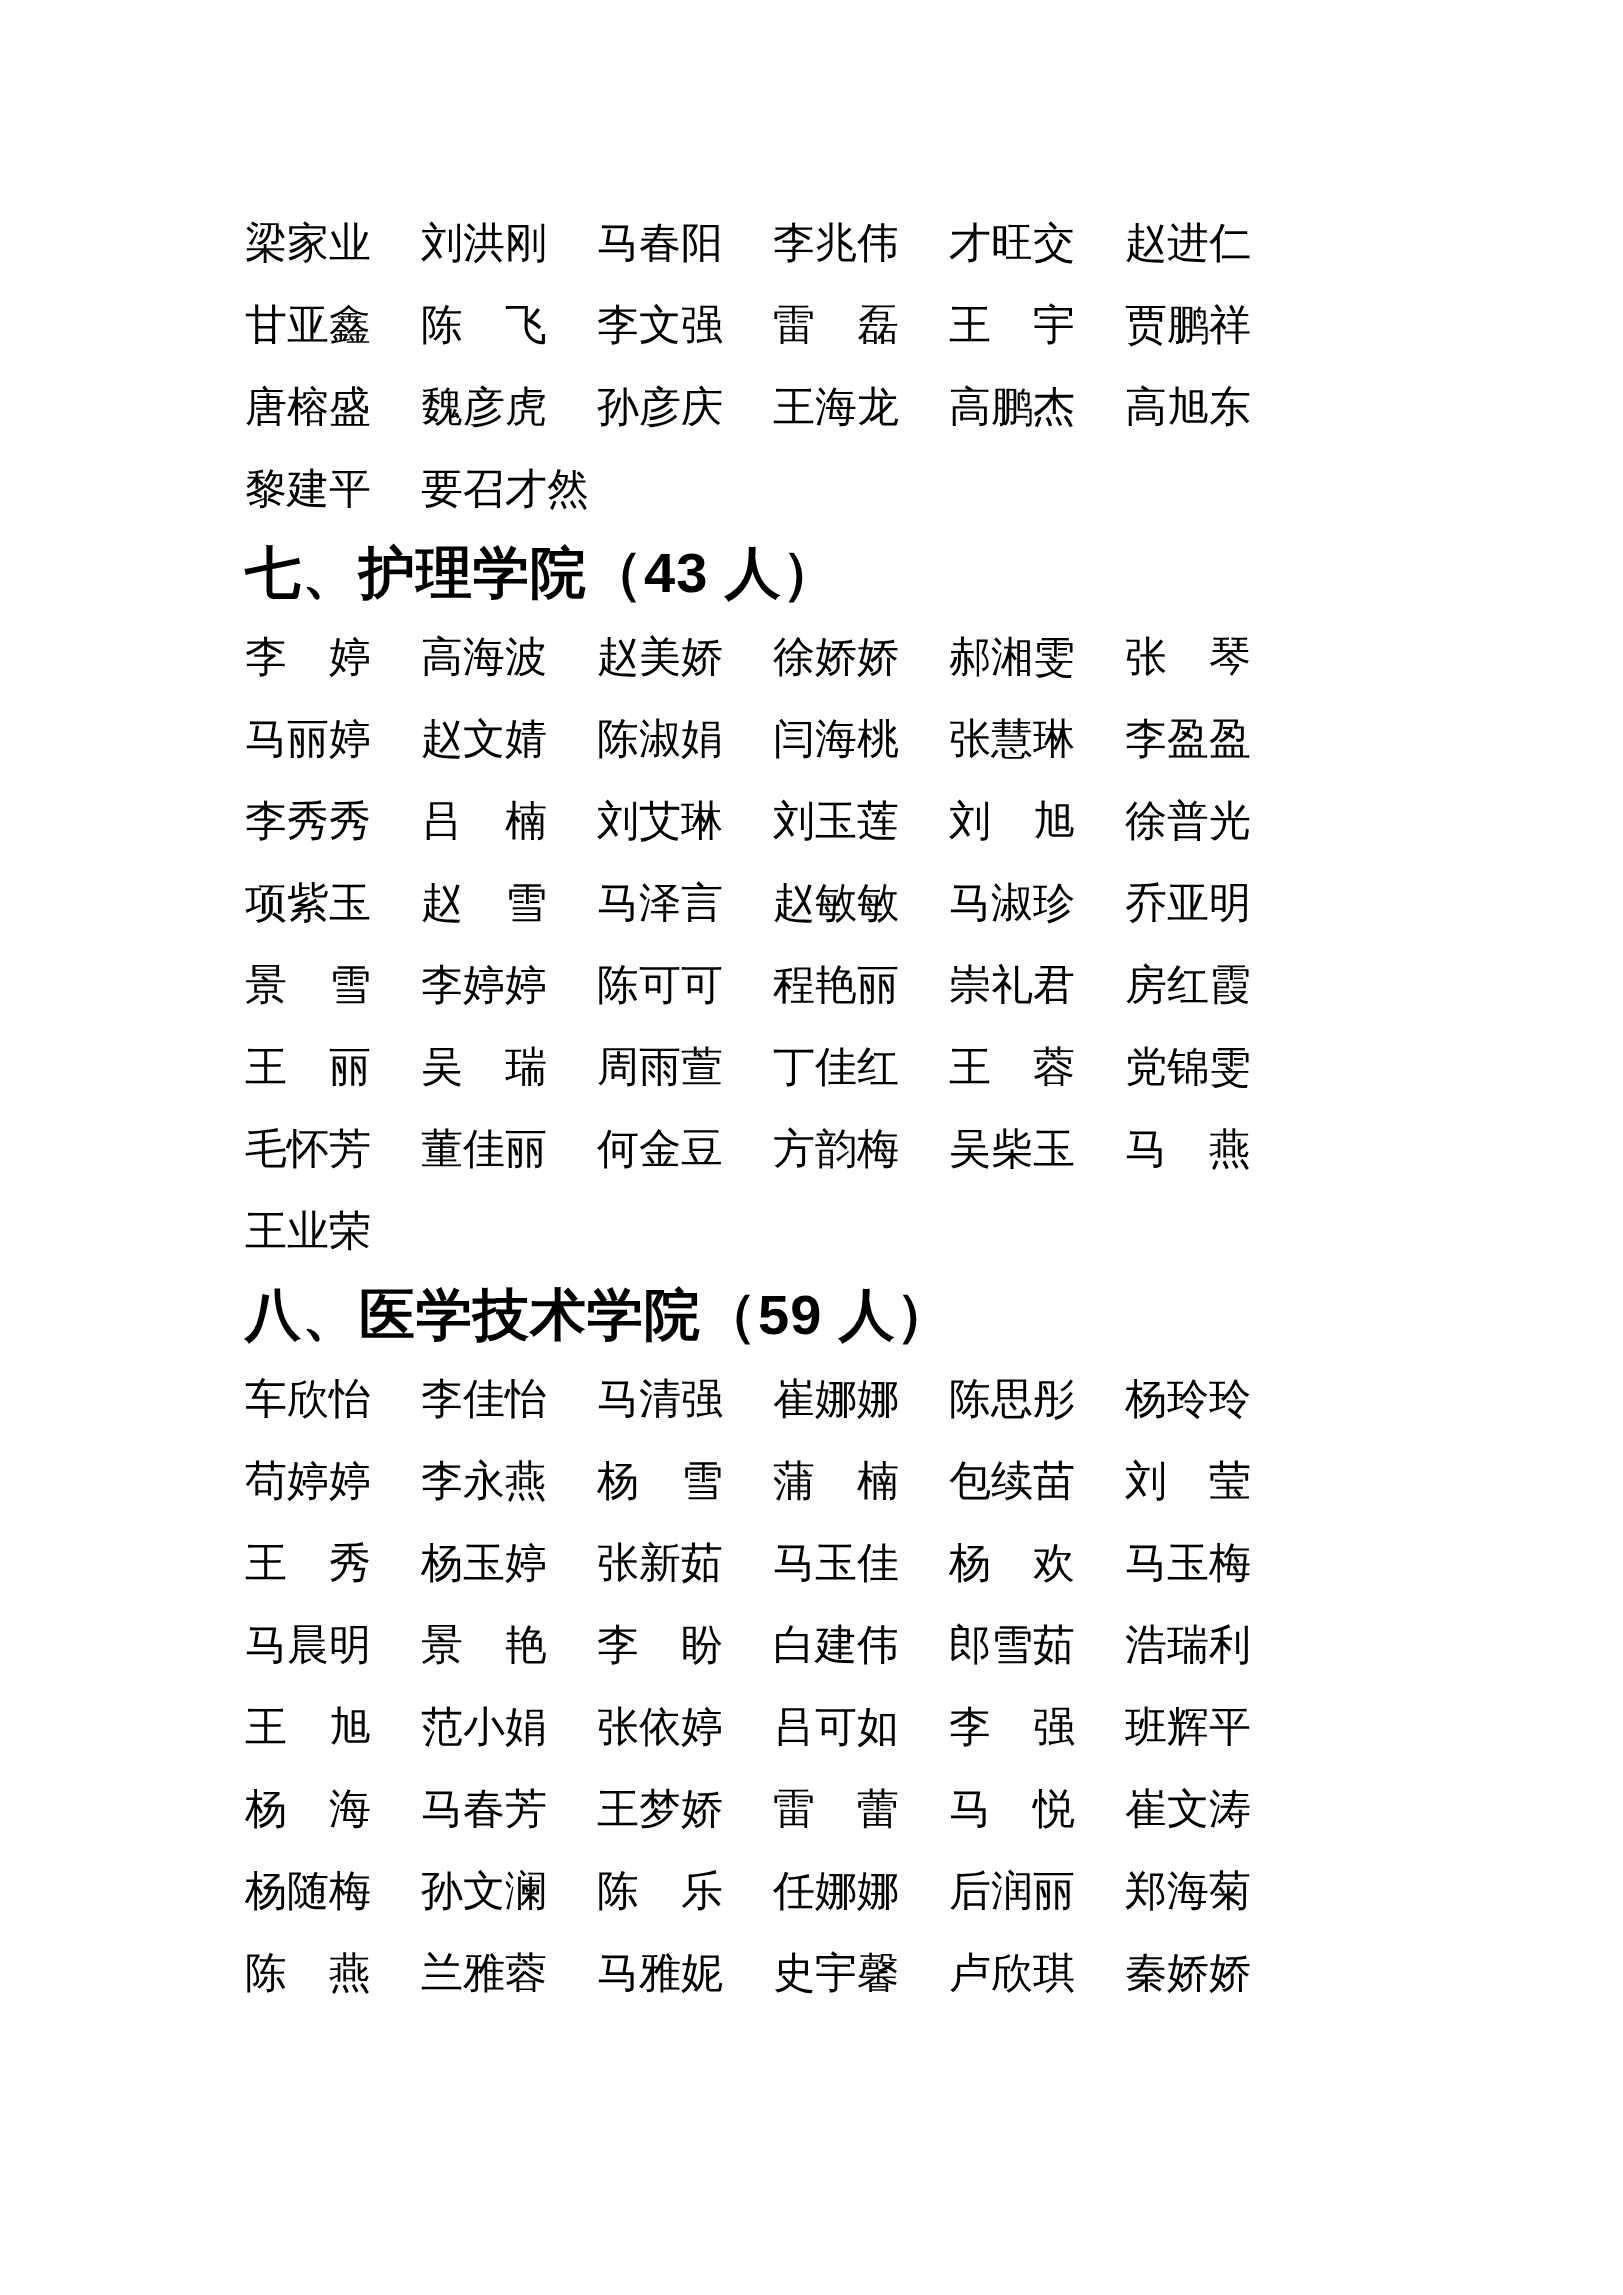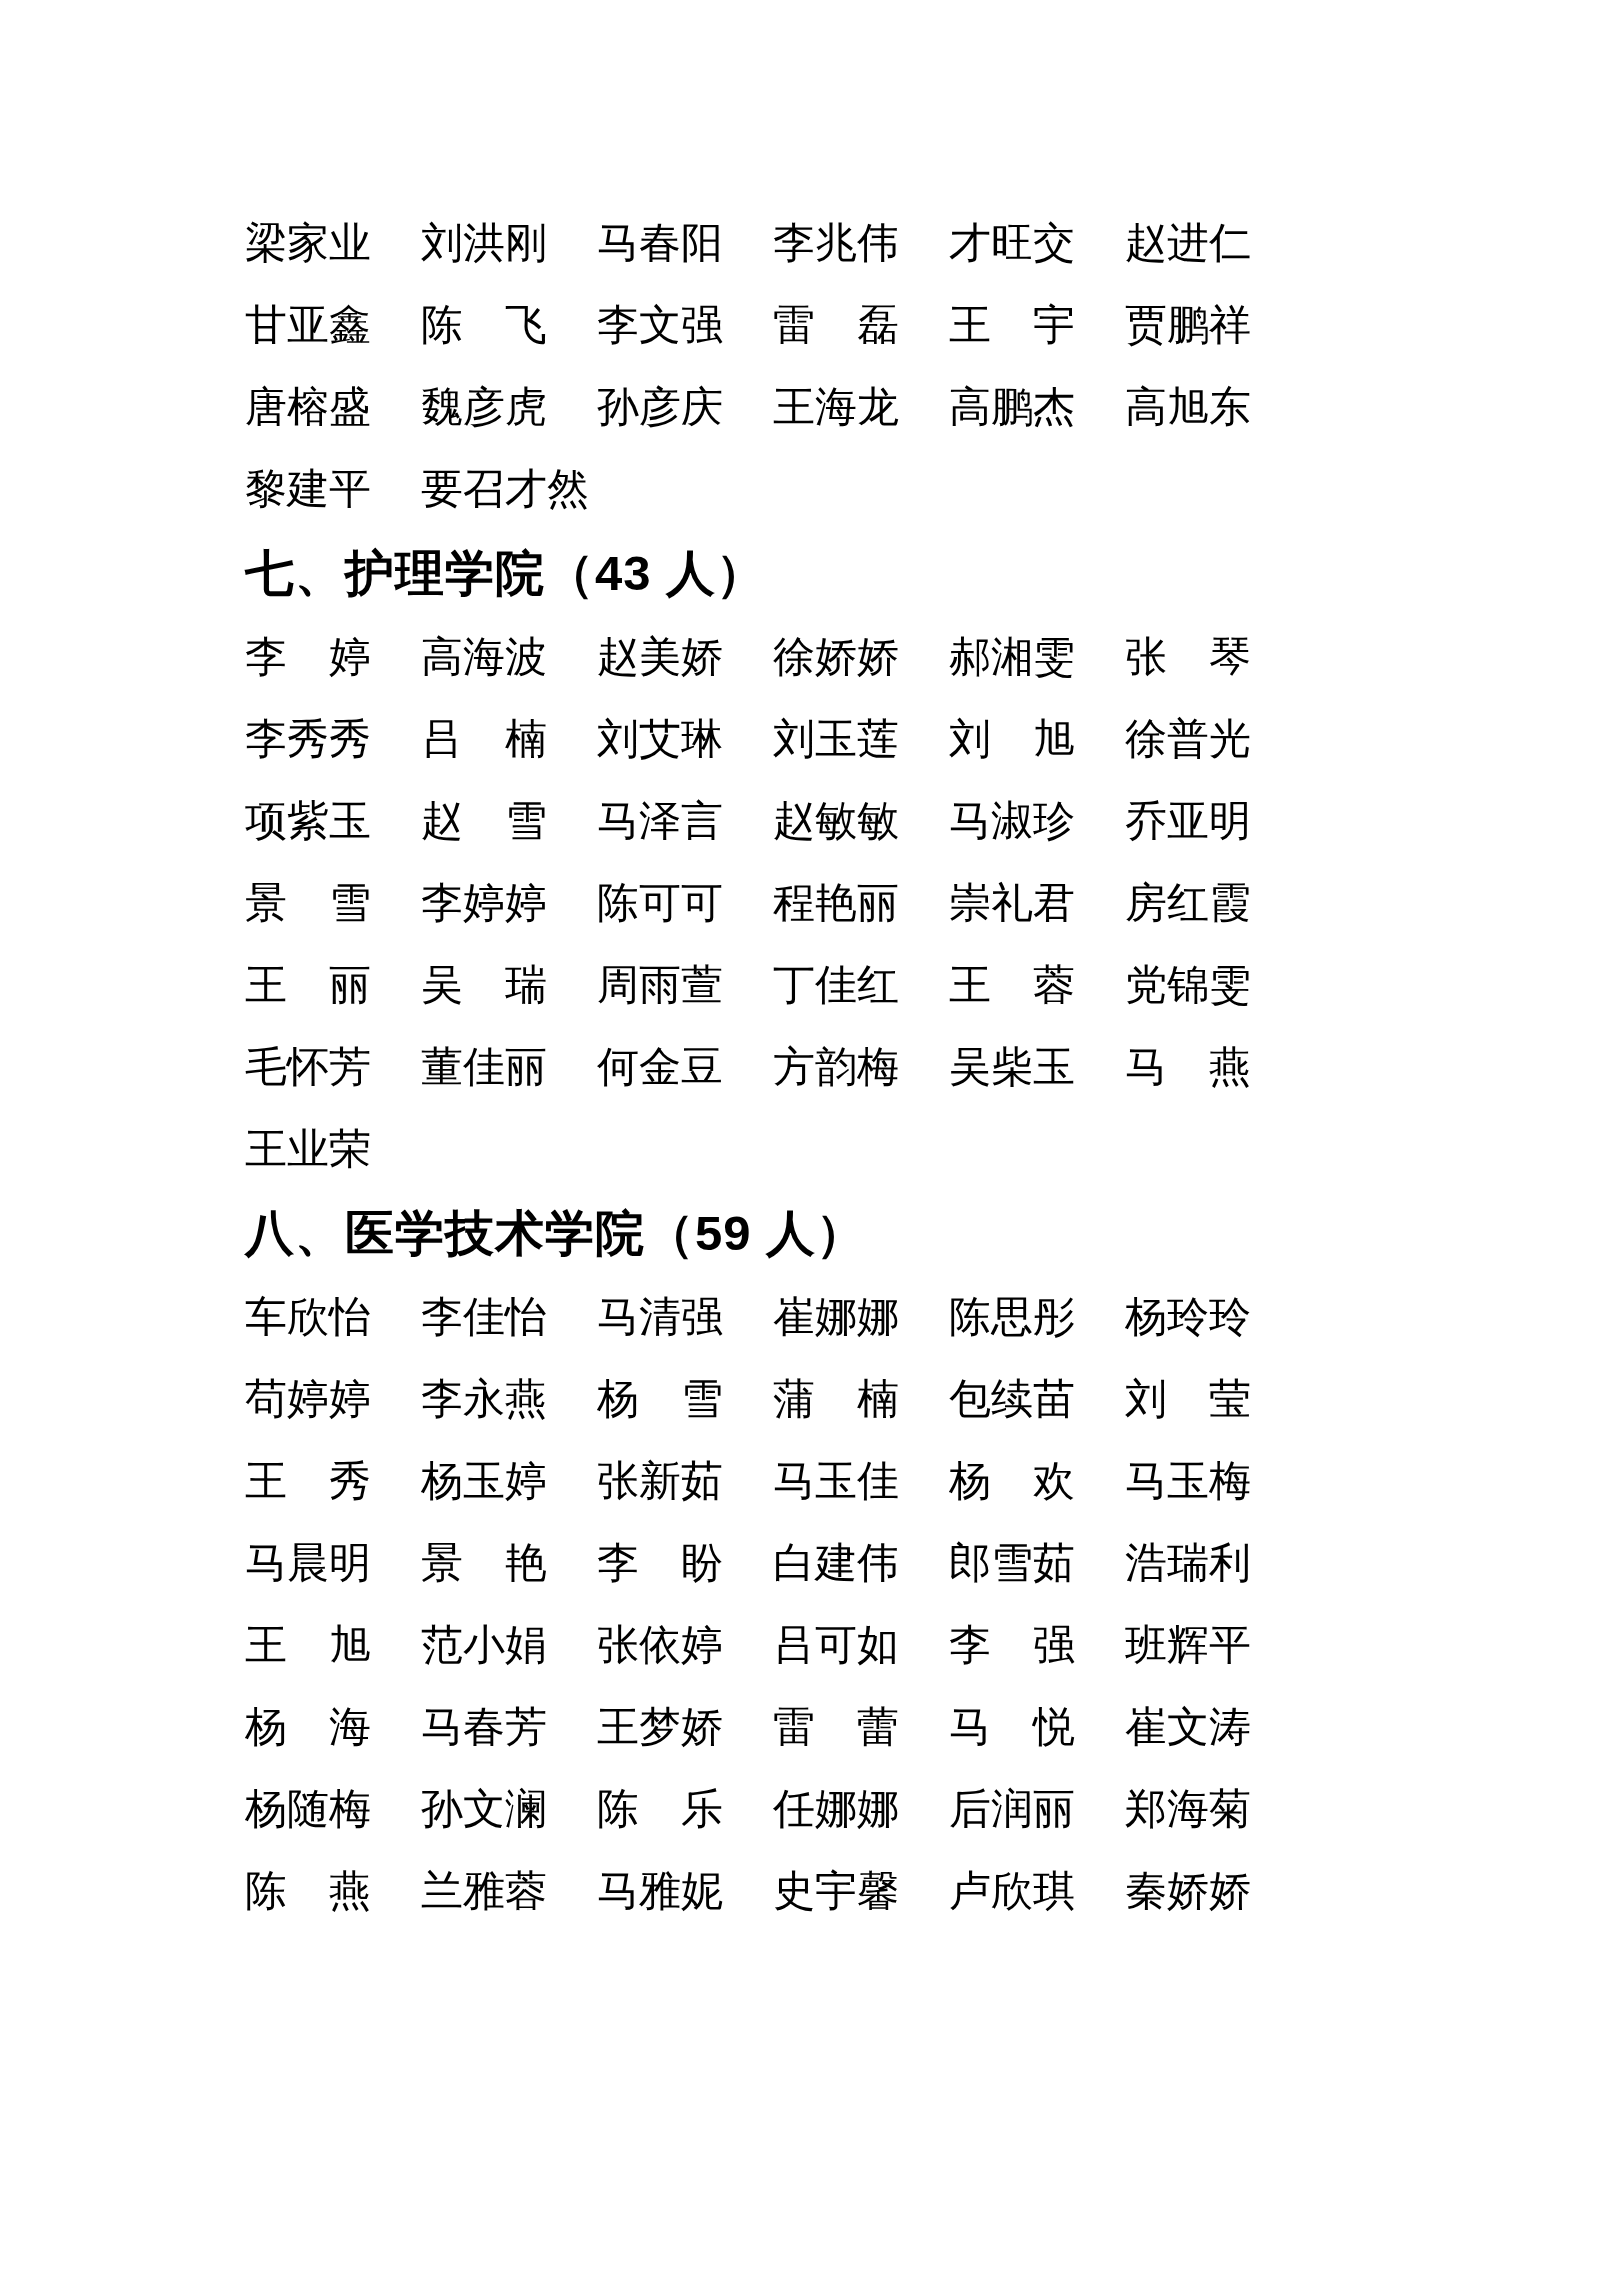--- a/index.html
+++ b/index.html
@@ -36,21 +36,21 @@
   .name {
     display: inline-block;
     min-width: 126px;
     text-align: left;
   }
   .heading {
     height: 86px;
     display: flex;
     align-items: center;
     font-family: "Liberation Sans", "DejaVu Sans", sans-serif;
-    font-size: 49px;
+    font-size: 56px;
     font-weight: 700;
     line-height: 1;
     letter-spacing: 1px;
     white-space: nowrap;
     color: #000000;
   }
 </style>
 </head>
 <body>
 
@@ -87,20 +87,28 @@
       <div class="heading">七、护理学院（43 人）</div>
       <div class="name-row">
         <span class="name">李　婷</span>
         <span class="name">高海波</span>
         <span class="name">赵美娇</span>
         <span class="name">徐娇娇</span>
         <span class="name">郝湘雯</span>
         <span class="name">张　琴</span>
       </div>
       <div class="name-row">
+        <span class="name">马丽婷</span>
+        <span class="name">赵文婧</span>
+        <span class="name">陈淑娟</span>
+        <span class="name">闫海桃</span>
+        <span class="name">张慧琳</span>
+        <span class="name">李盈盈</span>
+      </div>
+      <div class="name-row">
         <span class="name">李秀秀</span>
         <span class="name">吕　楠</span>
         <span class="name">刘艾琳</span>
         <span class="name">刘玉莲</span>
         <span class="name">刘　旭</span>
         <span class="name">徐普光</span>
       </div>
       <div class="name-row">
         <span class="name">项紫玉</span>
         <span class="name">赵　雪</span>

